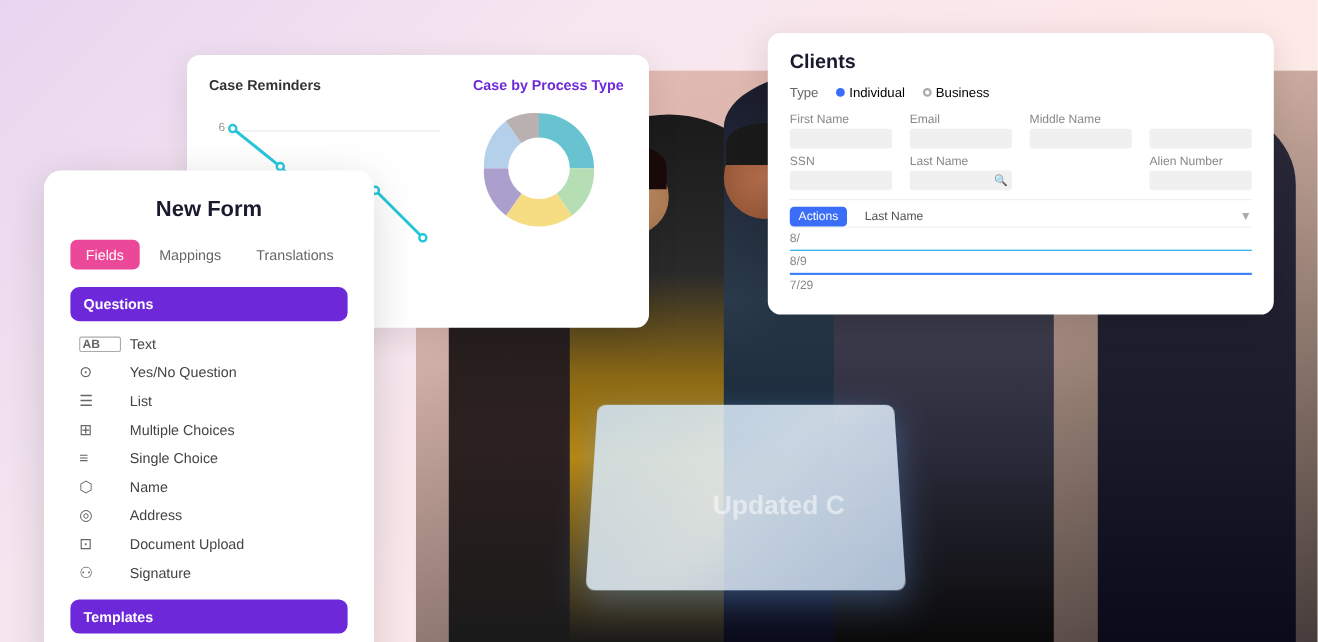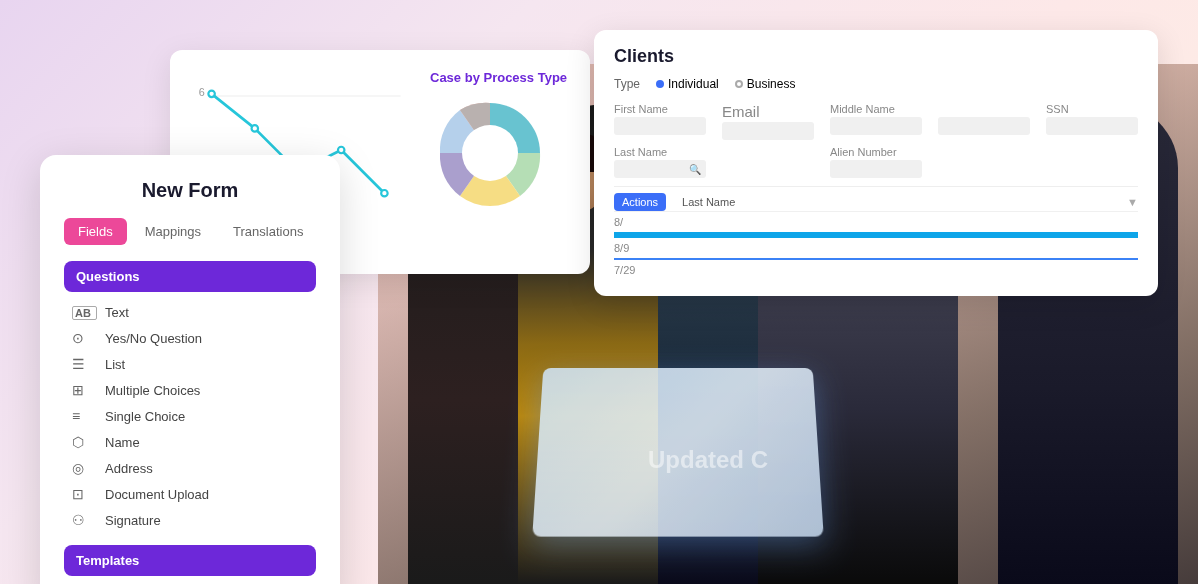--- a/index.html
+++ b/index.html
@@ -92,21 +92,21 @@
       padding: 5px 8px;
       font-size: 13px;
       color: #444;
       cursor: pointer;
       border-radius: 4px;
     }
 
     .menu-item-icon {
       font-size: 14px;
       color: #666;
-      width: 25px;
+      width: 38px;
     }
 
     
     .analytics-card {
       position: absolute;
       left: 170px;
       top: 50px;
       width: 420px;
       background: white;
       border-radius: 12px;
@@ -146,21 +146,21 @@
     }
 
     .label-32 { color: #f5a623; font-weight: 600; }
     .label-overdue { color: #e8567a; }
 
     
     .clients-card {
       position: absolute;
       right: 40px;
       top: 30px;
-      width: 564px;
+      width: 460px;
       background: white;
       border-radius: 12px;
       box-shadow: 0 8px 30px rgba(0,0,0,0.12);
       padding: 16px 20px;
       z-index: 9;
     }
 
     .clients-title {
       font-size: 18px;
       font-weight: 700;
@@ -246,20 +246,21 @@
   <div style="position:absolute;top:38px;left:412px;width:66px;height:36px;background:#1a1a1a;border-radius:50% 50% 0 0;"></div>
   <div style="position:absolute;top:58px;right:58px;width:61px;height:35px;background:#2a1a1a;border-radius:50% 50% 0 0;"></div>
 
   <div style="position:absolute;bottom:110px;left:270px;font-size:24px;font-weight:700;color:rgba(255,255,255,0.5);z-index:4;">Updated C</div>
 </div>
 
 <div class="analytics-card">
   <div style="display:flex;gap:24px;">
 
     <div style="flex:1;">
+      <div class="line-chart-title">Case Reminders</div>
       <svg class="line-chart-svg" viewBox="0 0 200 140">
 
         <text x="8" y="20" font-size="10" fill="#999">6</text>
 
         <line x1="20" y1="20" x2="195" y2="20" stroke="#eee" stroke-width="1"></line>
 
         <polyline points="20,18 60,50 100,90 140,70 180,110" fill="none" stroke="#26c6da" stroke-width="2.5" stroke-linecap="round" stroke-linejoin="round"></polyline>
 
         <circle cx="20" cy="18" r="3" fill="white" stroke="#26c6da" stroke-width="2"></circle>
         <circle cx="60" cy="50" r="3" fill="white" stroke="#26c6da" stroke-width="2"></circle>
@@ -359,27 +360,27 @@
     <div class="radio-option">
       <div class="radio-dot"></div>
       <span>Individual</span>
     </div>
     <div class="radio-option">
       <div style="width:8px;height:8px;border-radius:50%;border:2px solid #aaa;"></div>
       <span>Business</span>
     </div>
   </div>
 
-  <div style="display:grid;grid-template-columns:1fr 1fr 1fr 1fr 1fr;gap:6px 16px;margin-bottom:8px;">
+  <div style="display:grid;grid-template-columns:1fr 1fr 1fr 1fr;gap:6px 16px;margin-bottom:8px;">
     <div>
       <div style="font-size:11px;color:#888;margin-bottom:2px;">First Name</div>
       <div style="height:18px;background:#f0f0f0;border-radius:3px;"></div>
     </div>
     <div>
-      <div style="font-size:15px;color:#888;margin-bottom:2px;">Email</div>
+      <div style="font-size:11px;color:#888;margin-bottom:2px;">Email</div>
       <div style="height:18px;background:#f0f0f0;border-radius:3px;"></div>
     </div>
     <div>
       <div style="font-size:11px;color:#888;margin-bottom:2px;">Middle Name</div>
       <div style="height:18px;background:#f0f0f0;border-radius:3px;"></div>
     </div>
     <div>
       <div style="font-size:11px;color:#888;margin-bottom:2px;">&nbsp;</div>
       <div style="height:18px;background:#f0f0f0;border-radius:3px;"></div>
     </div>
@@ -405,20 +406,20 @@
   <div style="display:flex;align-items:center;gap:16px;margin-top:6px;border-top:1px solid #eee;padding-top:6px;">
     <span class="action-tag">Actions</span>
     <span style="font-size:11px;color:#555;">Last Name</span>
     <span style="font-size:11px;color:#aaa;margin-left:auto;">▼</span>
   </div>
 
   <div>
     <div style="display:flex;gap:8px;padding:4px 0;border-top:1px solid #f0f0f0;font-size:11px;color:#888;" class="table-row-item">
       <span>8/</span>
     </div>
-    <div style="display:flex;gap:8px;padding:4px 0;border-top:6px solid #0ea5e9;font-size:11px;color:#888;" class="table-row-item">
+    <div style="display:flex;gap:8px;padding:4px 0;border-top:1px solid #0ea5e9;font-size:11px;color:#888;" class="table-row-item">
       <span>8/9</span>
     </div>
     <div style="display:flex;gap:8px;padding:4px 0;border-top:2px solid #3b82f6;font-size:11px;color:#888;" class="table-row-item">
       <span>7/29</span>
     </div>
   </div>
 </div>
 
 </body></html>

